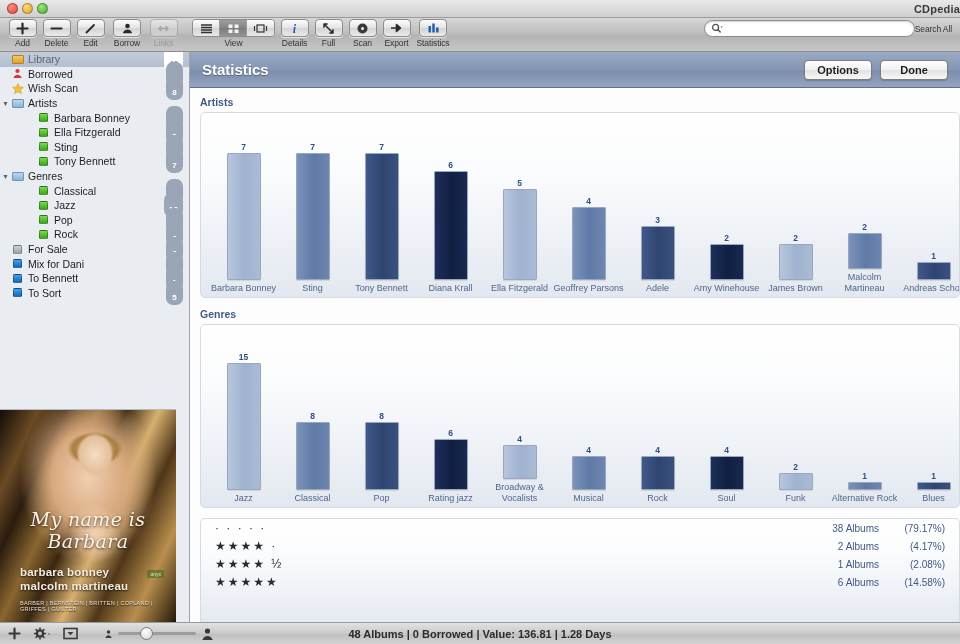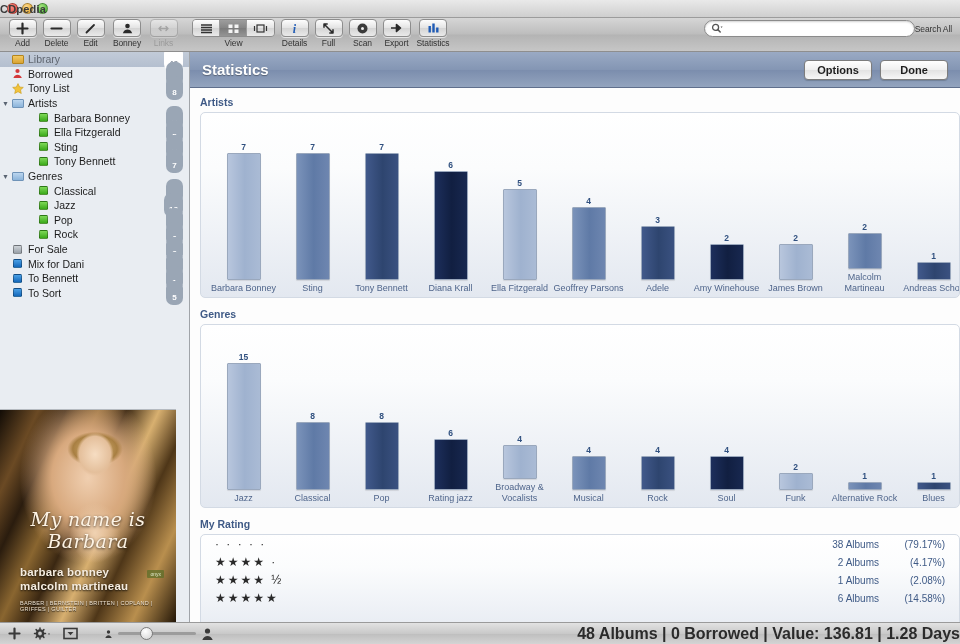--- a/index.html
+++ b/index.html
@@ -23,21 +23,21 @@
     border-bottom: 1px solid #9c9c9c;
     position: relative;
     display: flex; align-items: center;
   }
   .lights { display: flex; gap: 4px; padding-left: 7px; }
   .light { width: 11px; height: 11px; border-radius: 50%; border: 1px solid rgba(0,0,0,.28); }
   .l-close { background: radial-gradient(circle at 35% 30%, #ff8a80, #e0453a); }
   .l-min   { background: radial-gradient(circle at 35% 30%, #ffd98a, #e0a021); }
   .l-max   { background: radial-gradient(circle at 35% 30%, #a6e47f, #3fae2f); }
   .win-title {
-    position: absolute; left: 0; right: 0; text-align: left;
+    position: absolute; left: 0; right: 0; text-align: right;
     font-size: 11px; font-weight: bold; color: #3a3a3a;
     letter-spacing: .2px;
   }
 
   
   .toolbar {
     height: 34px; flex: 0 0 34px;
     background: linear-gradient(to bottom, #d6d6d6 0%, #bdbdbd 48%, #b4b4b4 52%, #c6c6c6 100%);
     border-bottom: 1px solid #8e8e8e;
     display: flex; align-items: flex-start;
@@ -274,22 +274,22 @@
   .zoom-slider { display:flex; align-items:center; gap:5px; margin-left:14px; }
   .slider-track {
     width: 78px; height: 3px; background:#9c9c9c; border-radius:2px; position:relative;
   }
   .slider-knob {
     position:absolute; left:22px; top:-5px; width:13px; height:13px; border-radius:50%;
     background: radial-gradient(circle at 40% 30%, #ffffff, #d2d2d2);
     border: 1px solid #7c7c7c;
   }
   .status-text {
-    position:absolute; left:0; right:0; text-align:right;
-    font-size: 16px; color: #2b2b2b; font-weight: bold;
+    position:absolute; left:0; right:0; text-align:center;
+    font-size: 11px; color: #2b2b2b; font-weight: bold;
   }
 </style>
 </head>
 <body>
 
 <div id="app">
 
   <div class="titlebar">
     <div class="lights">
       <div class="light l-close"></div>
@@ -329,21 +329,21 @@
         <div class="tb-label">Edit</div>
       </div>
 
       <div class="tb-item wide">
         <div class="tb-btn">
           <svg width="13" height="13" viewBox="0 0 13 13">
               <circle cx="6.5" cy="4" r="2.3" fill="#2a2a2a"></circle>
               <path d="M1.8 11.2c1-2.6 2.8-3.6 4.7-3.6s3.7 1 4.7 3.6z" fill="#2a2a2a"></path>
             </svg>
         </div>
-        <div class="tb-label">Bonney</div>
+        <div class="tb-label">Borrow</div>
       </div>
 
       <div class="tb-item">
         <div class="tb-btn disabled">
           <svg width="15" height="11" viewBox="0 0 15 11">
               <path d="M3 5.5h9M3 5.5l2-2M3 5.5l2 2M12 5.5l-2-2M12 5.5l-2 2" stroke="#7c7c7c" stroke-width="1.4" stroke-linecap="round" fill="none"></path>
             </svg>
         </div>
         <div class="tb-label dim">Links</div>
       </div>
@@ -462,21 +462,21 @@
             <span class="sb-label">Borrowed</span>
             <span class="sb-count">0</span>
           </div>
           <div class="sb-row">
             <span class="twisty"></span>
             <span class="sb-icon" style="margin-left:0px">
               <svg width="12" height="11" viewBox="0 0 12 11">
                 <path d="M6 .6l1.6 3.4 3.7.4-2.8 2.5.8 3.6L6 8.7 2.7 10.5l.8-3.6L.7 4.4l3.7-.4z" fill="#f2c33c" stroke="#c79a18" stroke-width=".6"></path>
               </svg>
             </span>
-            <span class="sb-label">Tony List</span>
+            <span class="sb-label">Wish Scan</span>
             <span class="sb-count">8</span>
           </div>
           <div class="sb-row">
             <span class="twisty">▼</span>
             <span class="sb-icon" style="margin-left:0px">
               <span class="ic-blue-folder"></span>
             </span>
             <span class="sb-label">Artists</span>
           </div>
           <div class="sb-row">
@@ -725,21 +725,20 @@
                 <div class="bar-label">Alternative Rock</div>
               </div>
               <div class="bar-col">
                 <div class="bar-val">1</div>
                 <div class="bar c2" style="height: 8px;"></div>
                 <div class="bar-label">Blues</div>
               </div>
             </div>
         </div>
 
-        <div class="sect-title">My Rating</div>
         <div class="panel rating-panel">
           <div id="rating-rows">
               <div class="rate-row">
                 <span class="rate-stars">· · · · ·</span>
                 <span class="rate-count">38 Albums</span>
                 <span class="rate-pct">(79.17%)</span>
               </div>
               <div class="rate-row">
                 <span class="rate-stars">★★★★ ·</span>
                 <span class="rate-count">2 Albums</span>

